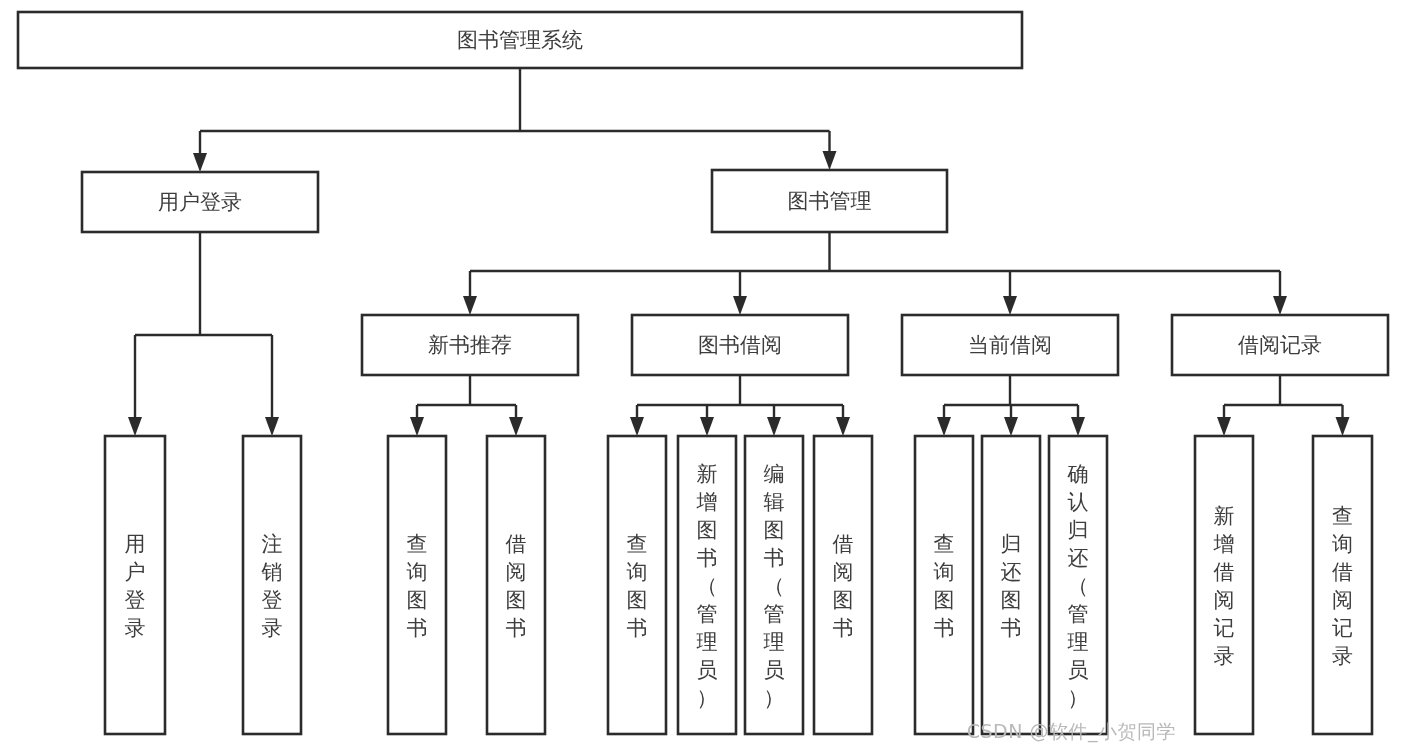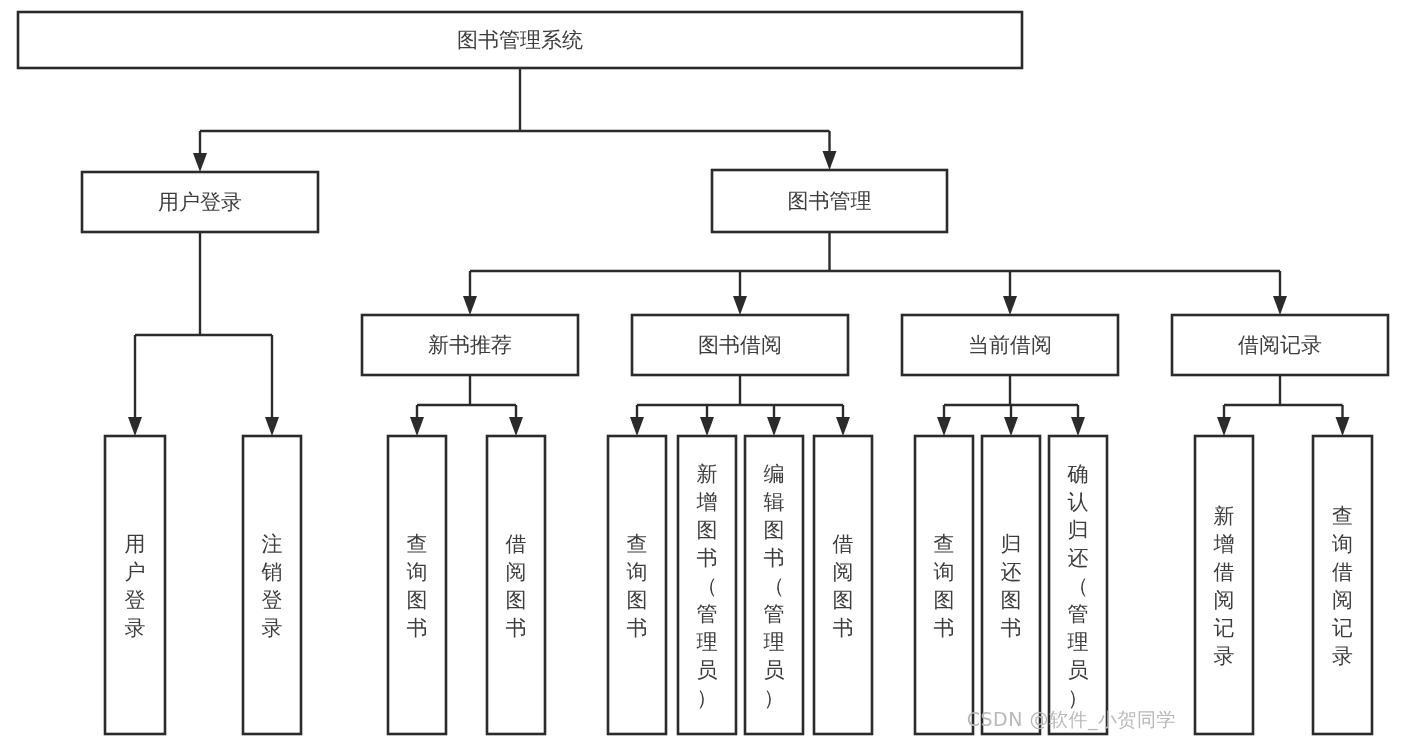--- a/index.html
+++ b/index.html
@@ -48,21 +48,21 @@
     stroke-width: 2.4;
     fill: none;
   }
   .arrow-head {
     fill: #2b2b2b;
     stroke: none;
   }
   .watermark {
     position: absolute;
     right: 12px;
-    bottom: 14px;
+    bottom: 2px;
     font-family: "DejaVu Sans", "Liberation Sans", sans-serif;
     font-size: 19px;
     color: #b9b9b9;
     letter-spacing: 0.5px;
     white-space: nowrap;
     user-select: none;
   }
 </style>
 </head>
 <body>

